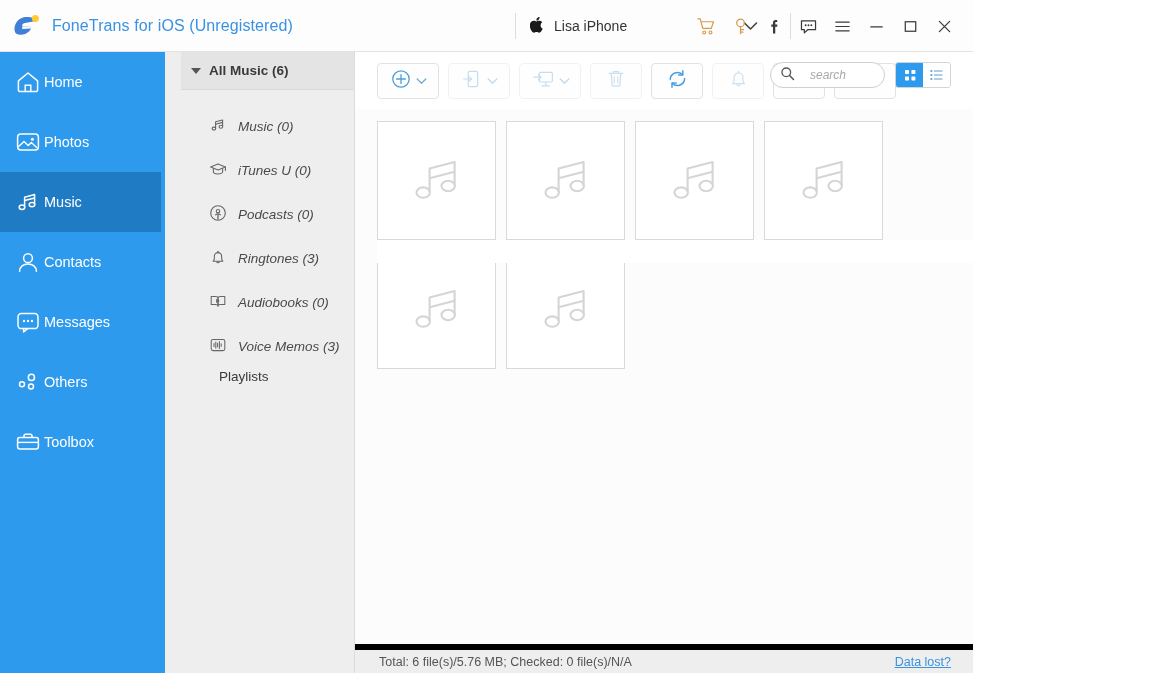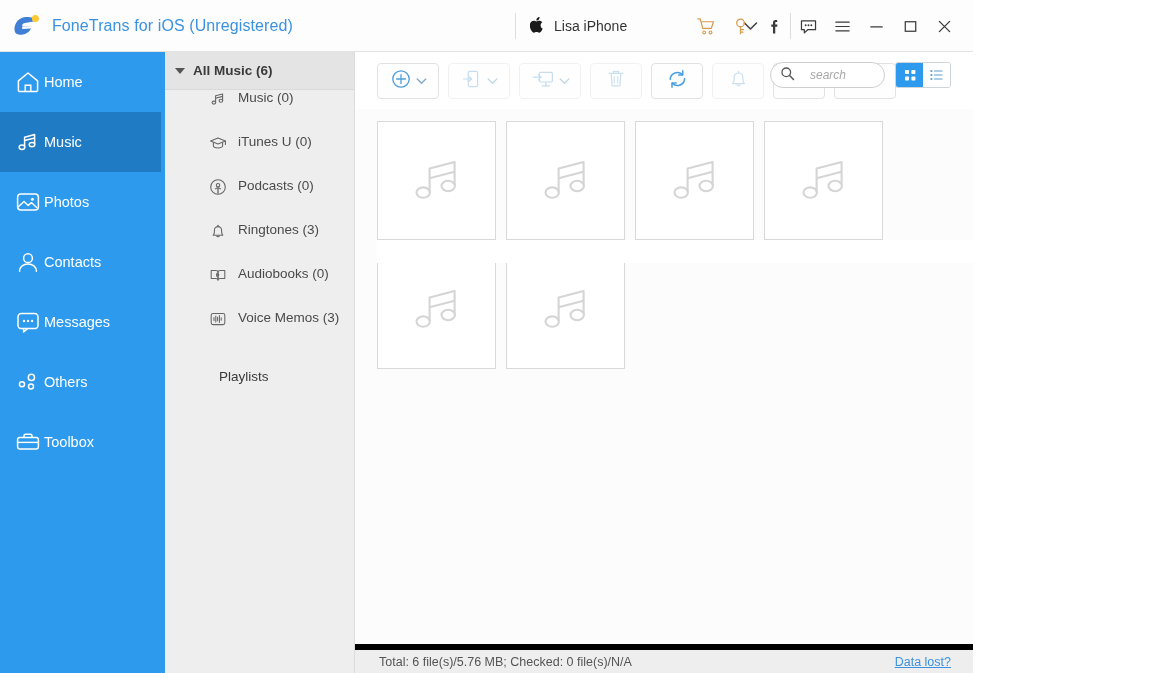--- a/index.html
+++ b/index.html
@@ -90,33 +90,35 @@
     display: flex; flex-direction: column;
   }
   .cat-header {
     height: 38px;
     background: #e4e4e4;
     border-bottom: 1px solid #d9d9d9;
     display: flex; align-items: center;
     padding-left: 10px; gap: 8px;
     font-size: 13.5px; font-weight: bold; color: #3a3a3a;
     cursor: pointer;
+    margin-left: 16px;
   }
   .tri {
     width: 0; height: 0;
     border-left: 5px solid transparent;
     border-right: 5px solid transparent;
     border-top: 6px solid #555;
   }
   .cat-item {
     height: 44px;
-    display: flex; align-items: flex-start;
+    display: flex; align-items: flex-end;
     padding-left: 44px; gap: 11px;
     font-size: 13.5px; color: #4a4a4a;
     cursor: pointer;
+    font-style: italic;
   }
   .cat-ico { width: 18px; height: 18px; flex: 0 0 18px; display:flex;align-items:center;justify-content:center; }
   .playlists-hdr {
     height: 44px; display: flex; align-items: center;
     padding-left: 22px;
     font-size: 13.5px; font-weight: normal; color: #3a3a3a; margin-left: 32px;
   }
 
   
   .main {
@@ -310,41 +312,41 @@
       <div class="nav-item">
         <span class="nav-ico">
           <svg width="26" height="26" viewBox="0 0 26 26">
               <path d="M3.4 11.8L13 4l9.6 7.8v9.4a1.2 1.2 0 0 1-1.2 1.2H4.6a1.2 1.2 0 0 1-1.2-1.2z" stroke="#fff" stroke-width="1.5" fill="none" stroke-linejoin="round"></path>
               <path d="M10.2 22.4v-6.2h5.6v6.2" stroke="#fff" stroke-width="1.4" fill="none"></path>
             </svg>
         </span>
         <span class="nav-label">Home</span>
       </div>
 
+      <div class="nav-item">
+        <span class="nav-ico">
+          <svg width="26" height="26" viewBox="0 0 26 26">
+              <rect x="2.6" y="5" width="20.8" height="16" rx="3.2" stroke="#fff" stroke-width="1.5" fill="none"></rect>
+              <path d="M3.6 17.6l5.4-5.2 4.2 4 3.2-2.8 5 4.6" stroke="#fff" stroke-width="1.4" fill="none" stroke-linejoin="round" stroke-linecap="round"></path>
+              <circle cx="17.4" cy="10.2" r="1.5" fill="#fff"></circle>
+            </svg>
+        </span>
+        <span class="nav-label">Photos</span>
+      </div>
+
       <div class="nav-item active">
         <span class="nav-ico">
           <svg width="26" height="26" viewBox="0 0 26 26">
               <path d="M9.6 18V8.2l10-2.6v9.6" stroke="#fff" stroke-width="1.5" fill="none" stroke-linejoin="round"></path>
               <path d="M9.6 11.6l10-2.6" stroke="#fff" stroke-width="1.5" fill="none"></path>
               <ellipse cx="7" cy="18.3" rx="2.8" ry="2.2" stroke="#fff" stroke-width="1.5" fill="none"></ellipse>
               <ellipse cx="17" cy="15.6" rx="2.8" ry="2.2" stroke="#fff" stroke-width="1.5" fill="none"></ellipse>
             </svg>
         </span>
         <span class="nav-label">Music</span>
-      </div>
-
-      <div class="nav-item">
-        <span class="nav-ico">
-          <svg width="26" height="26" viewBox="0 0 26 26">
-              <rect x="2.6" y="5" width="20.8" height="16" rx="3.2" stroke="#fff" stroke-width="1.5" fill="none"></rect>
-              <path d="M3.6 17.6l5.4-5.2 4.2 4 3.2-2.8 5 4.6" stroke="#fff" stroke-width="1.4" fill="none" stroke-linejoin="round" stroke-linecap="round"></path>
-              <circle cx="17.4" cy="10.2" r="1.5" fill="#fff"></circle>
-            </svg>
-        </span>
-        <span class="nav-label">Photos</span>
       </div>
 
 
       <div class="nav-item">
         <span class="nav-ico">
           <svg width="26" height="26" viewBox="0 0 26 26">
               <circle cx="13" cy="9.2" r="4.4" stroke="#fff" stroke-width="1.5" fill="none"></circle>
               <path d="M4.6 22.2c0-4.6 3.8-7.2 8.4-7.2s8.4 2.6 8.4 7.2" stroke="#fff" stroke-width="1.5" fill="none" stroke-linecap="round"></path>
             </svg>
         </span>

